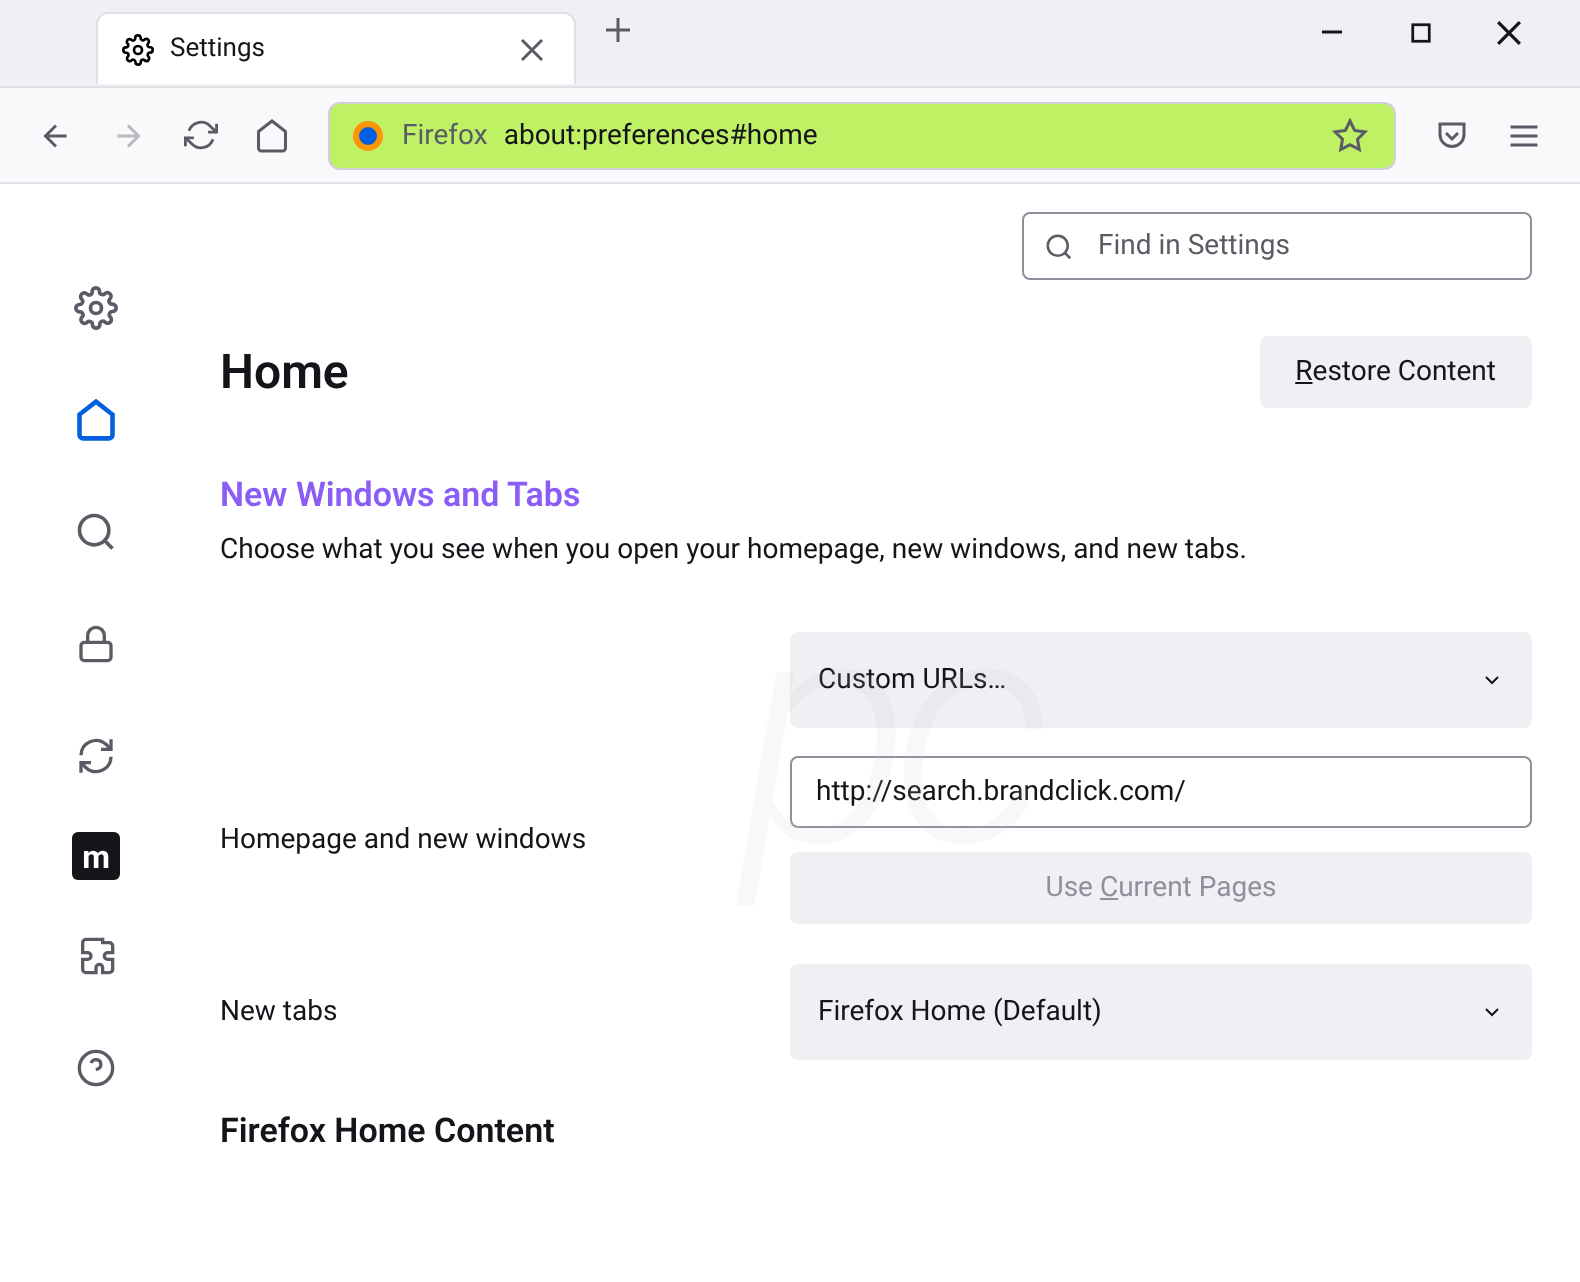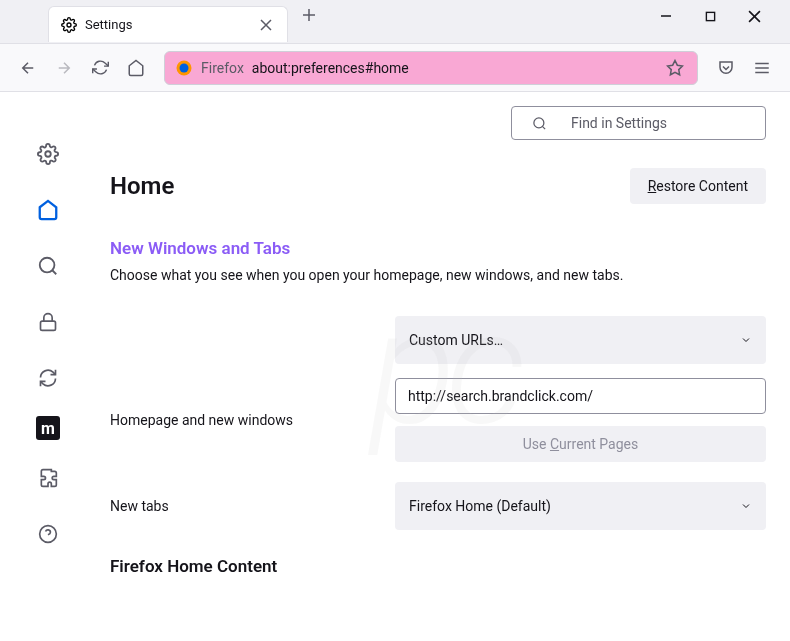--- a/index.html
+++ b/index.html
@@ -11,35 +11,35 @@
     .tab-title { font-size: 13px; color: #15141a; flex: 1; }
     .tab-close { width: 18px; height: 18px; display: flex; align-items: center; justify-content: center; cursor: pointer; color: #5b5b66; }
     .new-tab { width: 30px; height: 30px; display: flex; align-items: center; justify-content: center; margin-left: 6px; cursor: pointer; color: #5b5b66; border-radius: 4px; }
     .titlebar-spacer { flex: 1; }
     .window-controls { display: flex; gap: 12px; margin-right: 20px; }
     .window-btn { width: 32px; height: 32px; display: flex; align-items: center; justify-content: center; cursor: pointer; color: #15141a; }
     
     .toolbar { height: 48px; background: #f9f9fb; display: flex; align-items: center; padding: 0 12px; gap: 4px; border-bottom: 1px solid #e0e0e6; }
     .nav-btn { width: 32px; height: 32px; display: flex; align-items: center; justify-content: center; cursor: pointer; color: #5b5b66; border-radius: 4px; }
     .nav-btn.disabled { opacity: 0.4; }
-    .urlbar { flex: 1; height: 34px; background: #f9a8d4; border: 1px solid #cfcfd8; border-radius: 6px; display: flex; align-items: center; padding: 0 10px; margin: 0 8px; gap: 8px; }
+    .urlbar { flex: 1; height: 34px; background: #bef264; border: 1px solid #cfcfd8; border-radius: 6px; display: flex; align-items: center; padding: 0 10px; margin: 0 8px; gap: 8px; }
     .urlbar-icon { width: 18px; height: 18px; }
     .urlbar-prefix { color: #5b5b66; font-size: 14px; }
     .urlbar-text { color: #15141a; font-size: 14px; flex: 1; }
     .urlbar-action { width: 24px; height: 24px; display: flex; align-items: center; justify-content: center; cursor: pointer; color: #5b5b66; }
     
     .content { display: flex; height: calc(641px - 92px); }
     .sidebar { width: 96px; padding-top: 44px; display: flex; flex-direction: column; align-items: center; gap: 20px; }
     .sidebar-icon { width: 36px; height: 36px; display: flex; align-items: center; justify-content: center; cursor: pointer; color: #5b5b66; border-radius: 4px; }
     .sidebar-icon.active { color: #0060df; }
     .sidebar-icon.m-ext { background: #15141a; color: #fff; font-weight: bold; font-size: 16px; width: 24px; height: 24px; border-radius: 3px; }
     
     .main { flex: 1; padding: 14px 24px 0 14px; position: relative; }
     .search-wrap { display: flex; justify-content: flex-end; margin-bottom: 28px; }
-    .search-box { width: 255px; height: 34px; border: 1px solid #8f8f9d; border-radius: 4px; display: flex; align-items: center; padding: 0 20px; gap: 24px; }
+    .search-box { width: 255px; height: 34px; border: 1px solid #8f8f9d; border-radius: 4px; display: flex; align-items: center; padding: 0 10px; gap: 12px; }
     .search-box svg { color: #5b5b66; flex-shrink: 0; }
     .search-placeholder { color: #5b5b66; font-size: 14px; }
     
     .page-header { display: flex; align-items: center; justify-content: space-between; margin-bottom: 34px; }
     .page-title { font-size: 24px; font-weight: 600; color: #15141a; }
     .restore-btn { background: #f0f0f4; border: none; padding: 10px 18px; font-size: 14px; border-radius: 4px; cursor: pointer; color: #15141a; }
     .restore-btn .ul { text-decoration: underline; }
     
     .section-title { font-size: 17px; font-weight: 600; color: #8b5cf6; margin-bottom: 8px; }
     .section-desc { font-size: 14px; color: #15141a; margin-bottom: 30px; line-height: 1.4; }

